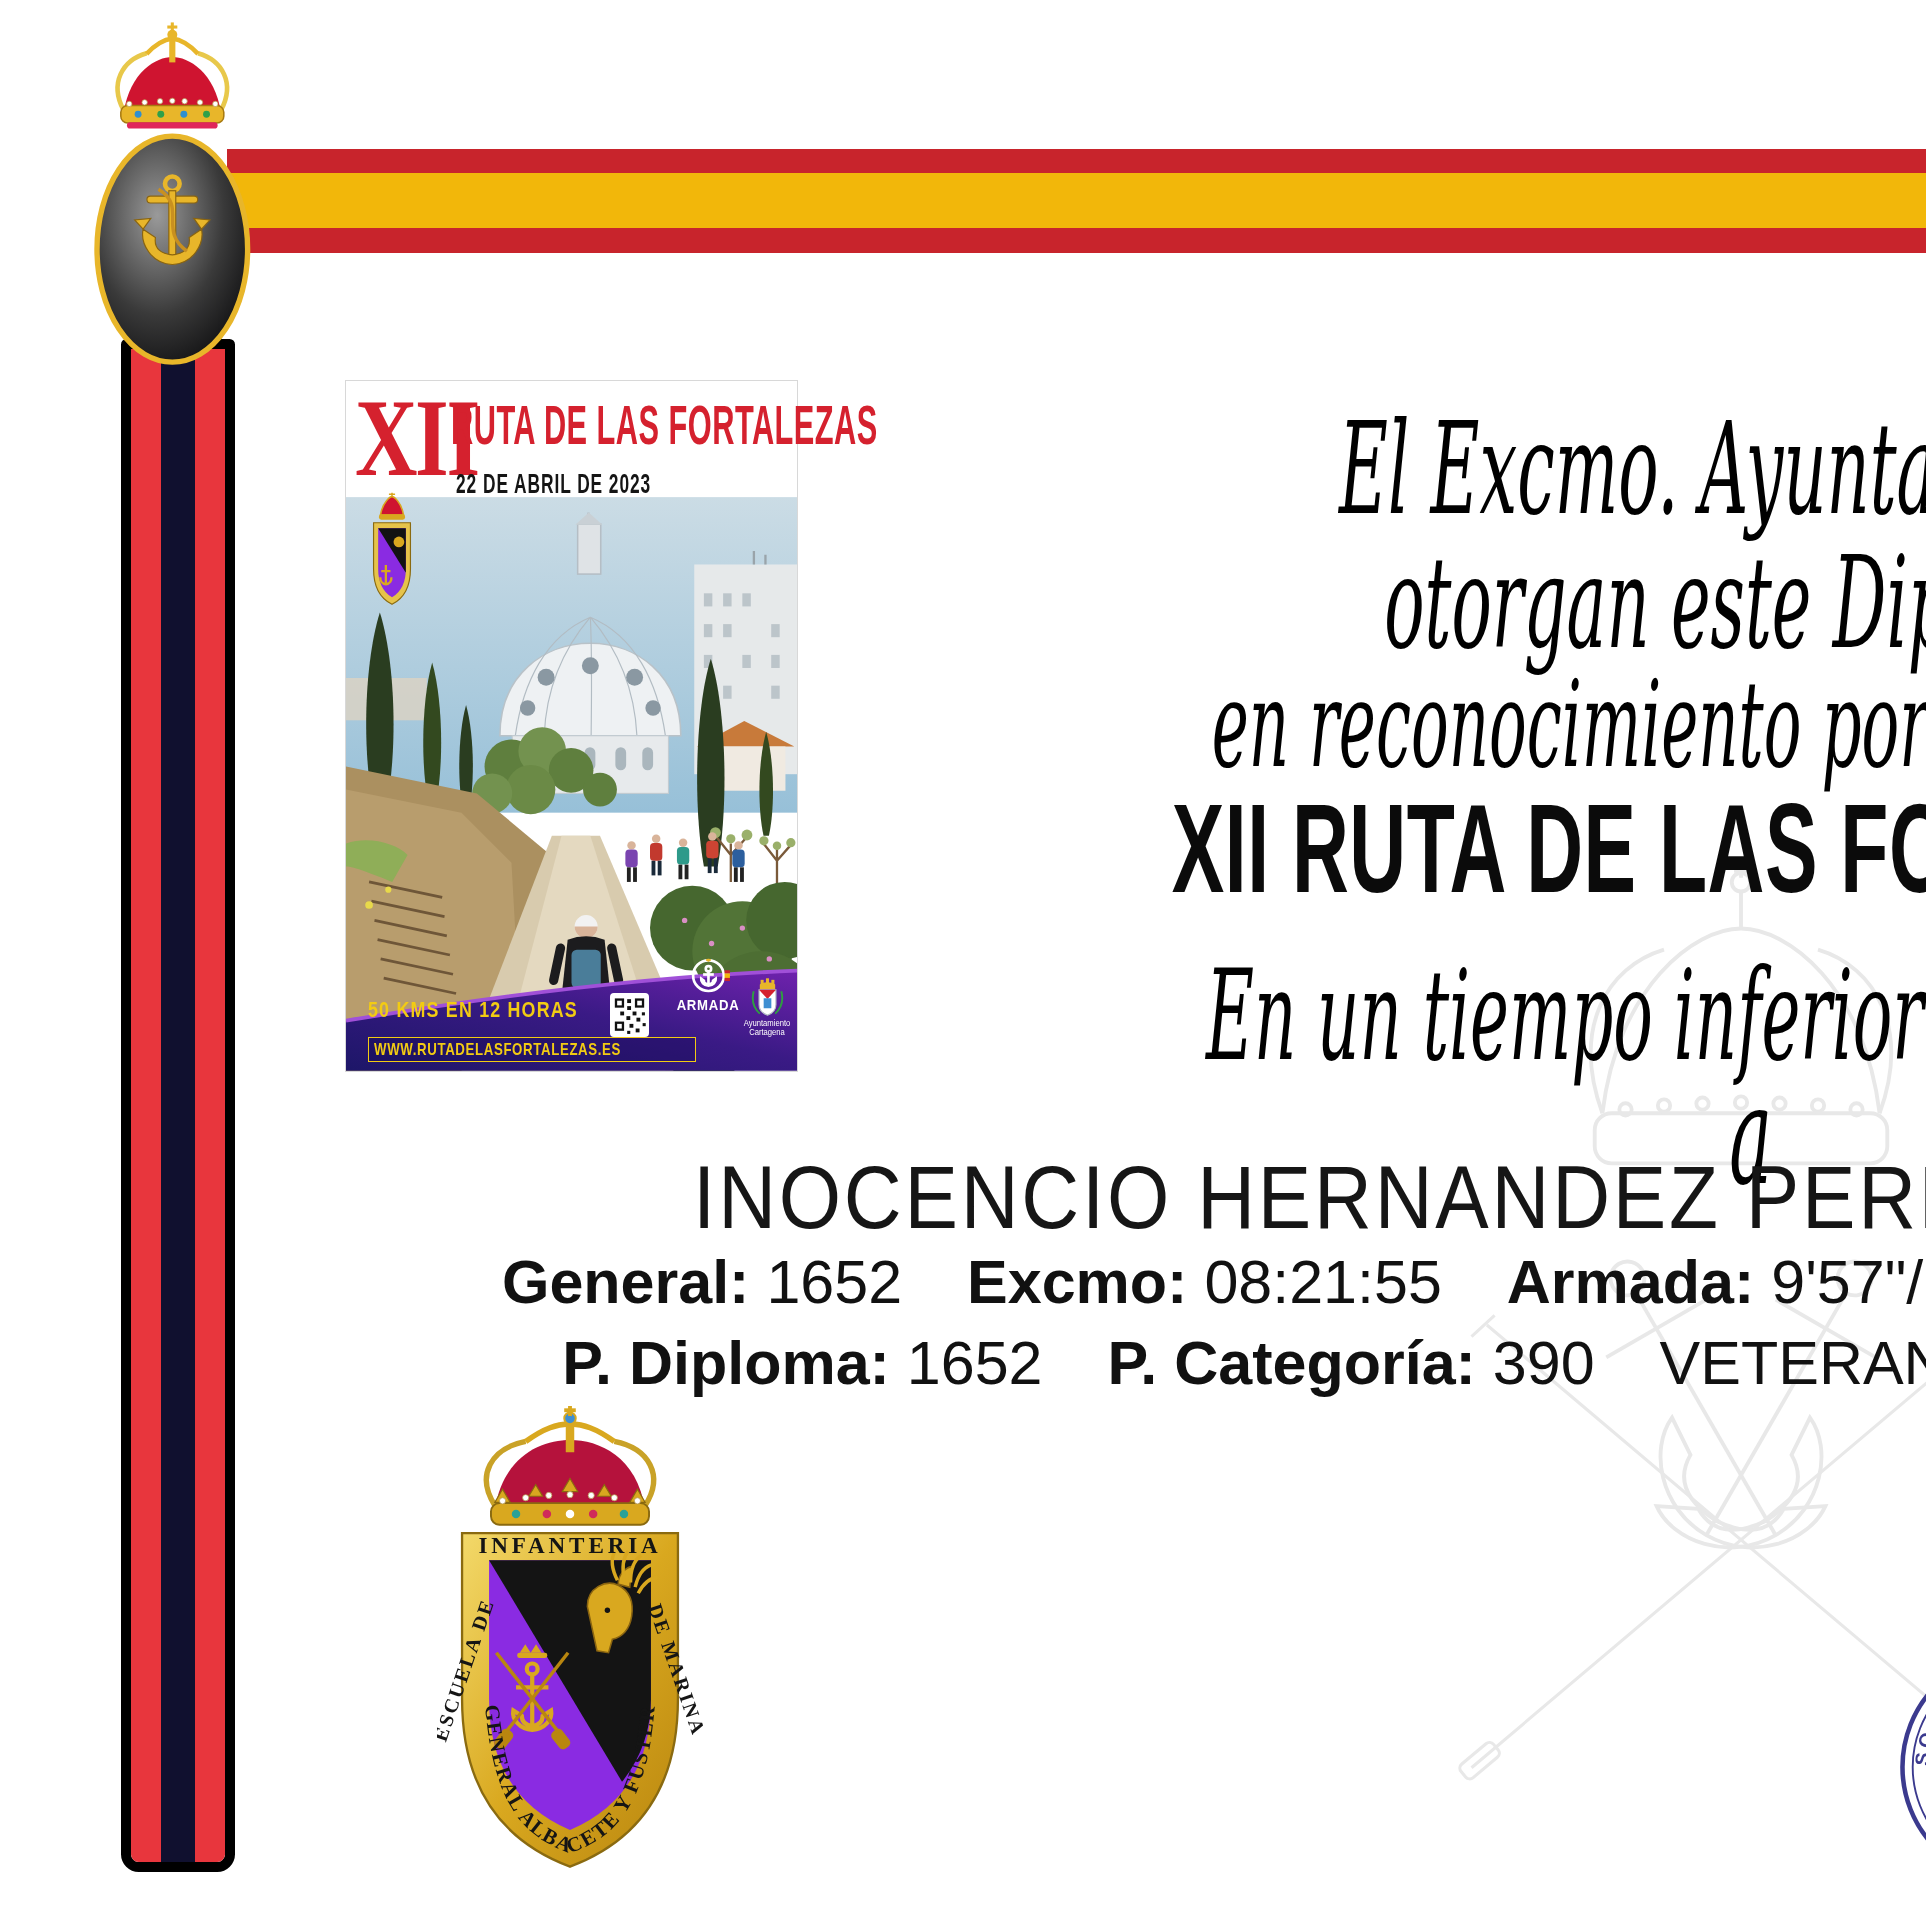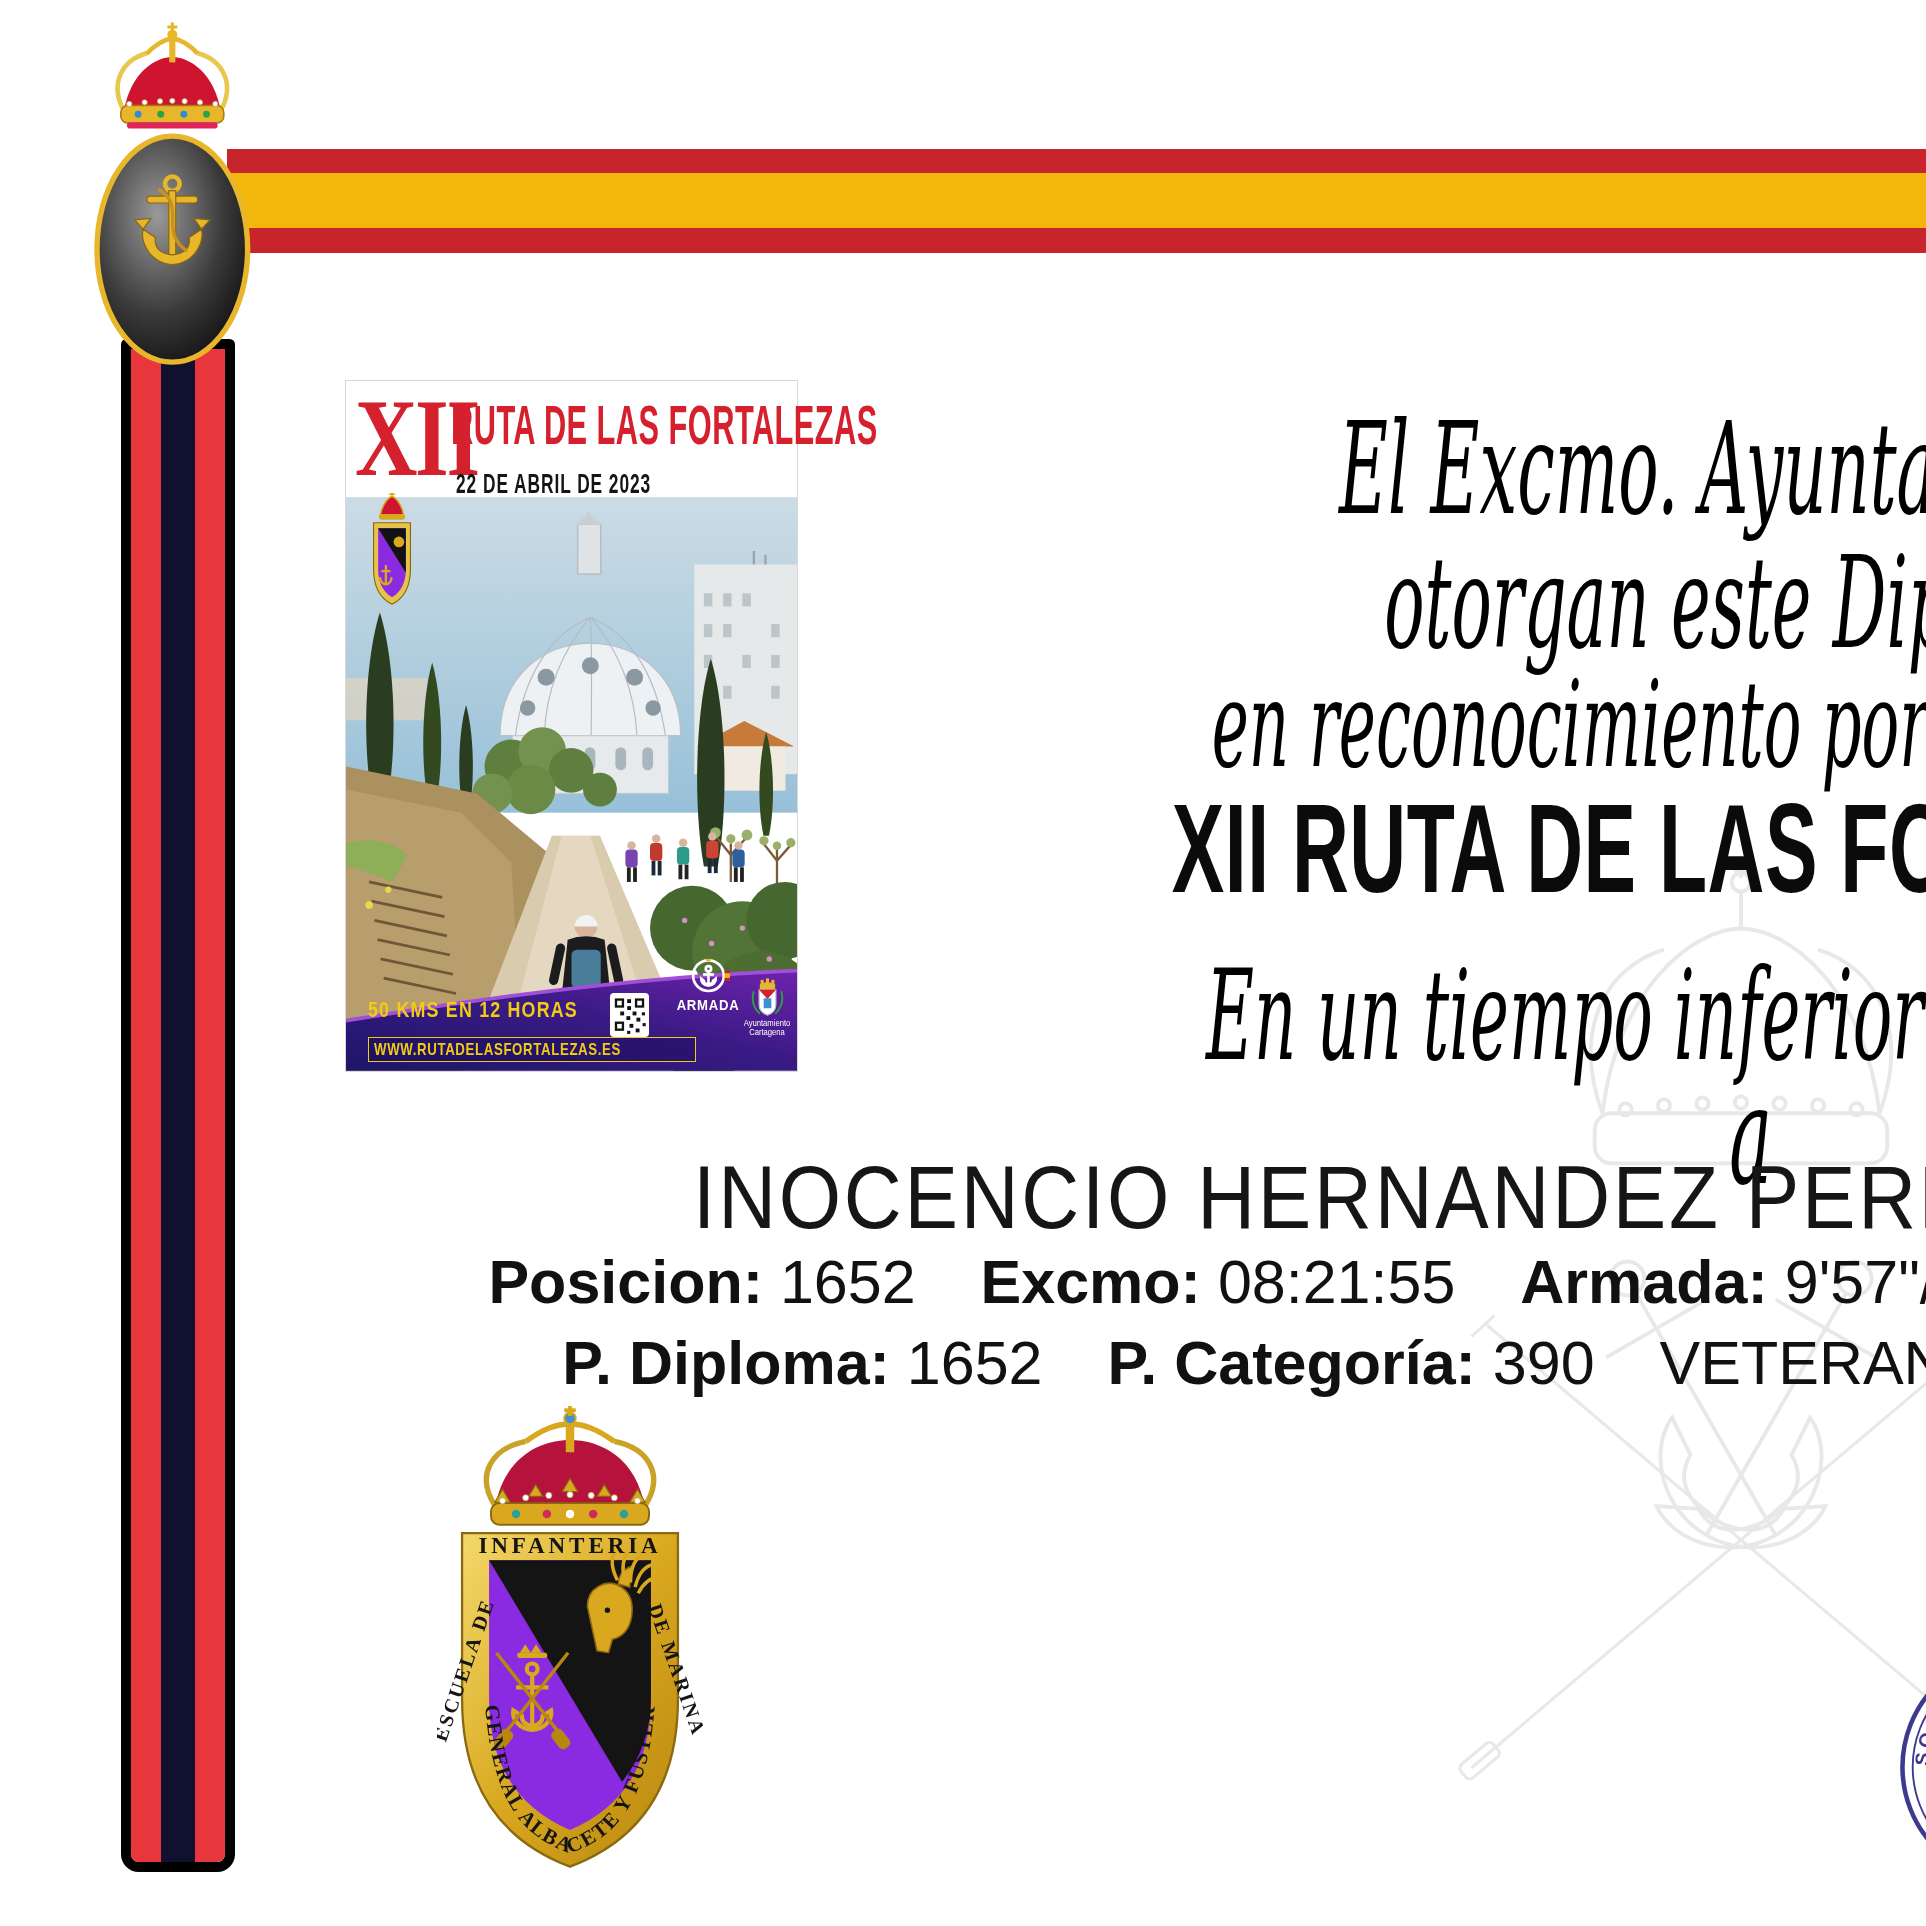--- a/index.html
+++ b/index.html
@@ -454,21 +454,21 @@
     <span class="squish">En un tiempo inferior a 12 horas</span>
   </div>
   <div id="line-a" class="abs script-line">
     <span class="squish">a</span>
   </div>
 
   <div id="name-line" class="abs">
     <span>INOCENCIO HERNANDEZ PEREZ</span>
   </div>
   <div id="stats1" class="abs stats">
-    <span class="sg"><b>Posicion:</b> <span>1652</span></span>
+    <span class="sg"><b>General:</b> <span>1652</span></span>
     <span class="sg"><b>Excmo:</b> <span>08:21:55</span></span>
     <span class="sg"><b>Armada:</b> <span>9'57"/km min/km</span></span>
   </div>
   <div id="stats2" class="abs stats">
     <span class="sg"><b>P. Diploma:</b> <span>1652</span></span>
     <span class="sg"><b>P. Categoría:</b> <span>390</span></span>
     <span class="sg">VETERANO B - M</span>
   </div>
 
   <svg id="school-emblem" class="abs" viewBox="0 0 690 1240">

